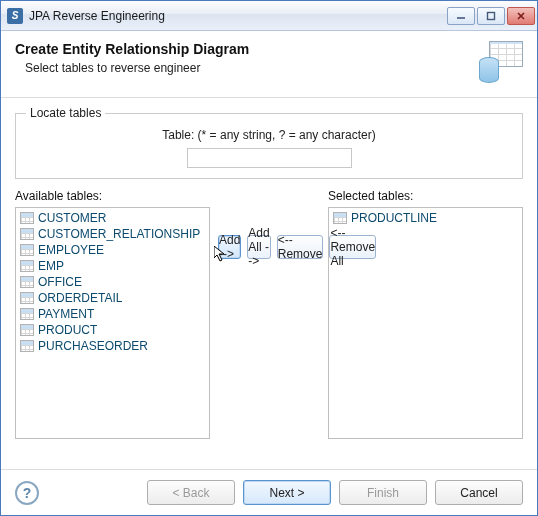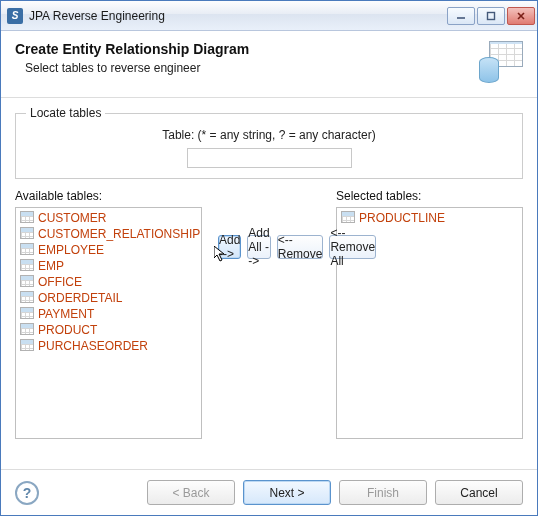--- a/index.html
+++ b/index.html
@@ -73,31 +73,31 @@
   fieldset.locate {
     border:1px solid #ccc; padding: 8px 10px 10px 10px; margin:0 0 10px 0;
   }
   fieldset.locate legend { padding:0 4px; color:#222; }
   .filter-row { display:flex; align-items:center; gap:6px;flex-direction:column; }
   .filter-row label { white-space:nowrap; color:#222; }
   .filter-row input {
     flex:1; height:22px; border:1px solid #c8c8c8; padding:2px 4px;
   }
   .lists-row {
-    display:flex; gap:16px; flex:1; min-height:0; align-items:flex-start;
+    display:flex; gap:8px; flex:1; min-height:0; align-items:flex-start;
   }
   .list-col { flex:1; display:flex; flex-direction:column; min-width:0; }
   .list-label { margin-bottom:4px; color:#111; }
   .listbox {
     border:1px solid #bfbfbf; background:#fff;
     height: 232px; overflow:auto; padding:2px;
   }
   .list-item {
-    display:flex; align-items:flex-start; gap:4px;
-    padding:1px 2px; color:#c2410c; white-space:nowrap;
+    display:flex; align-items:center; gap:4px;
+    padding:1px 2px; color:#0c4a6e; white-space:nowrap;
   }
   .tbl-icon {
     width:14px; height:12px; flex:none;
     border:1px solid #b2b2b2; background:#fff;
     background-image:
       linear-gradient(#c9dff1 4px, transparent 4px),
       linear-gradient(90deg,#d6d6d6 1px, transparent 1px),
       linear-gradient(#d6d6d6 1px, transparent 1px);
     background-size:100% 100%, 4px 100%, 100% 4px;
   }

